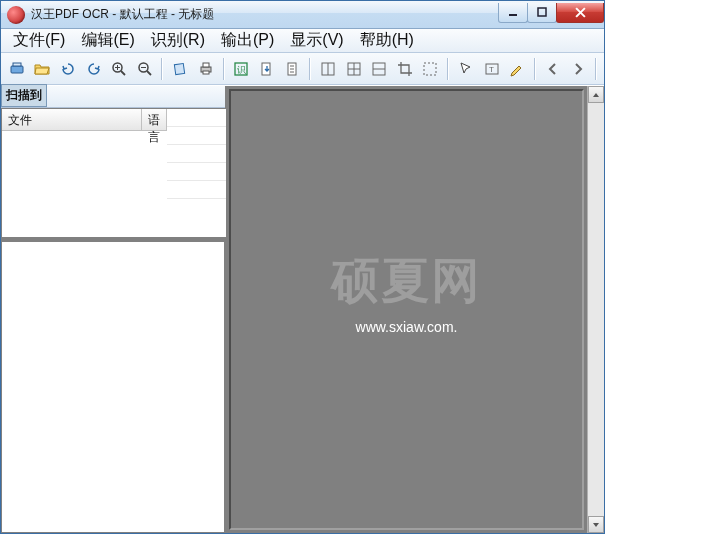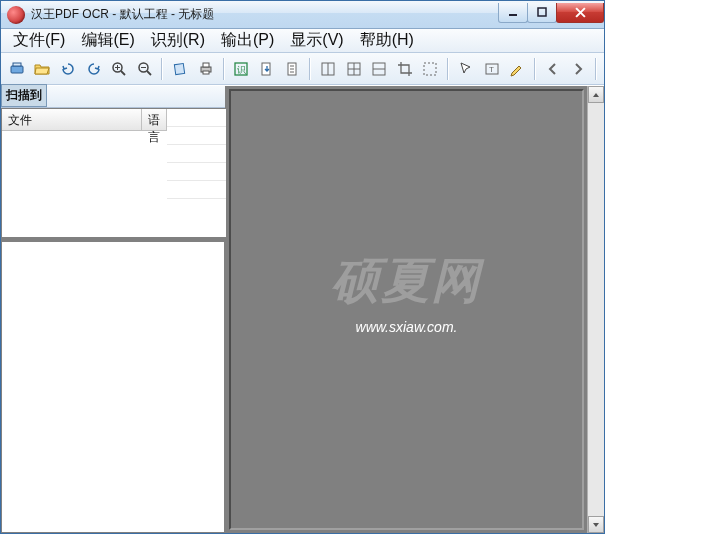--- a/index.html
+++ b/index.html
@@ -34,21 +34,21 @@
 .ft-head { display:flex; height:22px; background: linear-gradient(to bottom,#fdfdfd,#e6e6e6); border-bottom:1px solid #c0c0c0;}
 .ft-head > div { border-right:1px solid #c0c0c0; font-size:12px; padding:3px 6px; color:#111;}
 .ft-h1 { width: 140px; }
 .ft-h2 { flex:1;text-align:right; }
 .ft-body { flex:1; background:#fff;}
 .ft-row { height:18px; border-bottom:1px solid #e8e8e8; display:flex;}
 .ft-row > div:first-child { width:140px; border-right:1px solid #e8e8e8;}
 
 .lower-panel { flex:1; background:#fff; border:1px solid #808080; margin-top:3px;}
 
-.canvas-area { flex:1; background:#808080; position:relative; display:flex;font-style:italic;}
+.canvas-area { flex:1; background:#808080; position:relative; display:flex;}
 .canvas-inner { flex:1; margin:3px; border:2px inset #a0a0a0; background:#808080; position:relative;}
 .vscroll { width:17px; background:#e8e8e8; border-left:1px solid #b0b0b0; display:flex; flex-direction:column;}
 .sbtn { height:17px; background:linear-gradient(to bottom,#f7f7f7,#d8d8d8); border:1px solid #a0a0a0; display:flex; align-items:center; justify-content:center;}
 .sbtn svg{width:8px;height:8px;}
 .strack{flex:1; background:#e8e8e8;}
 
 .watermark { position:absolute; left:50%; top:46%; transform:translate(-50%,-50%); text-align:center; pointer-events:none;}
 .wm-big { font-size:48px; font-weight:bold; color:#9e9e9e; letter-spacing:2px;}
 .wm-small{ font-size:14px; color:#ffffff; margin-top:6px;}
 </style>

